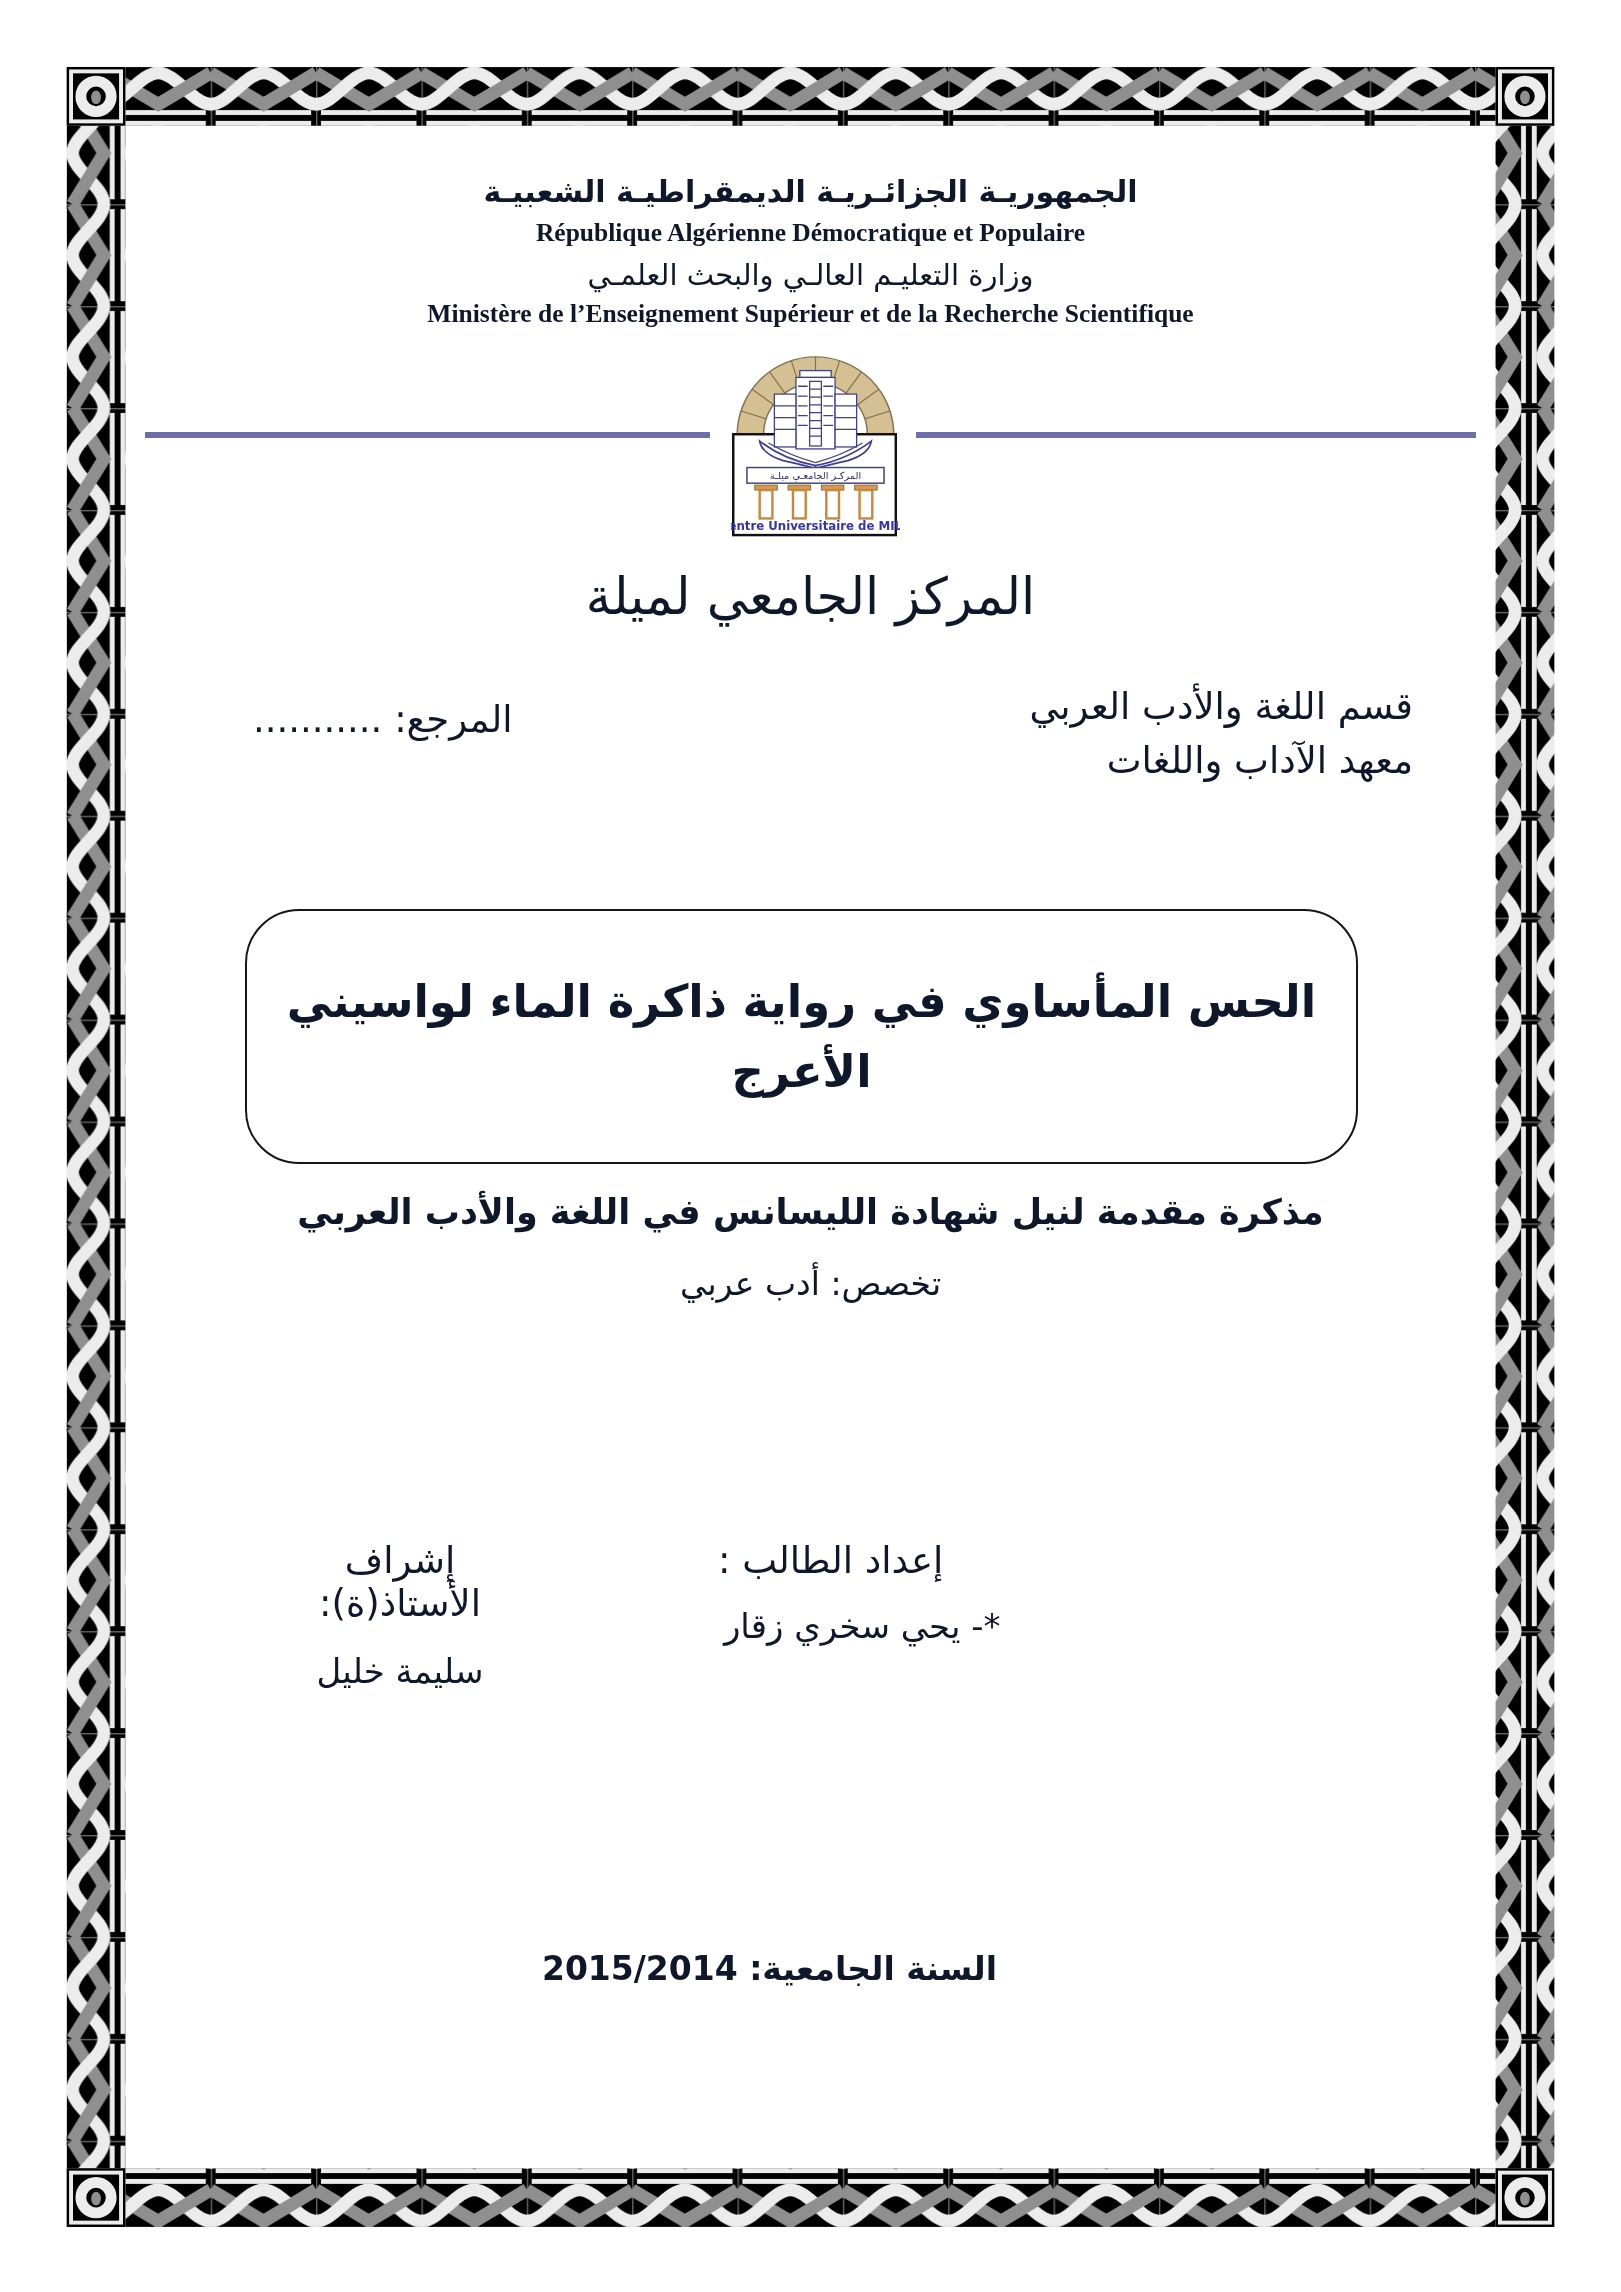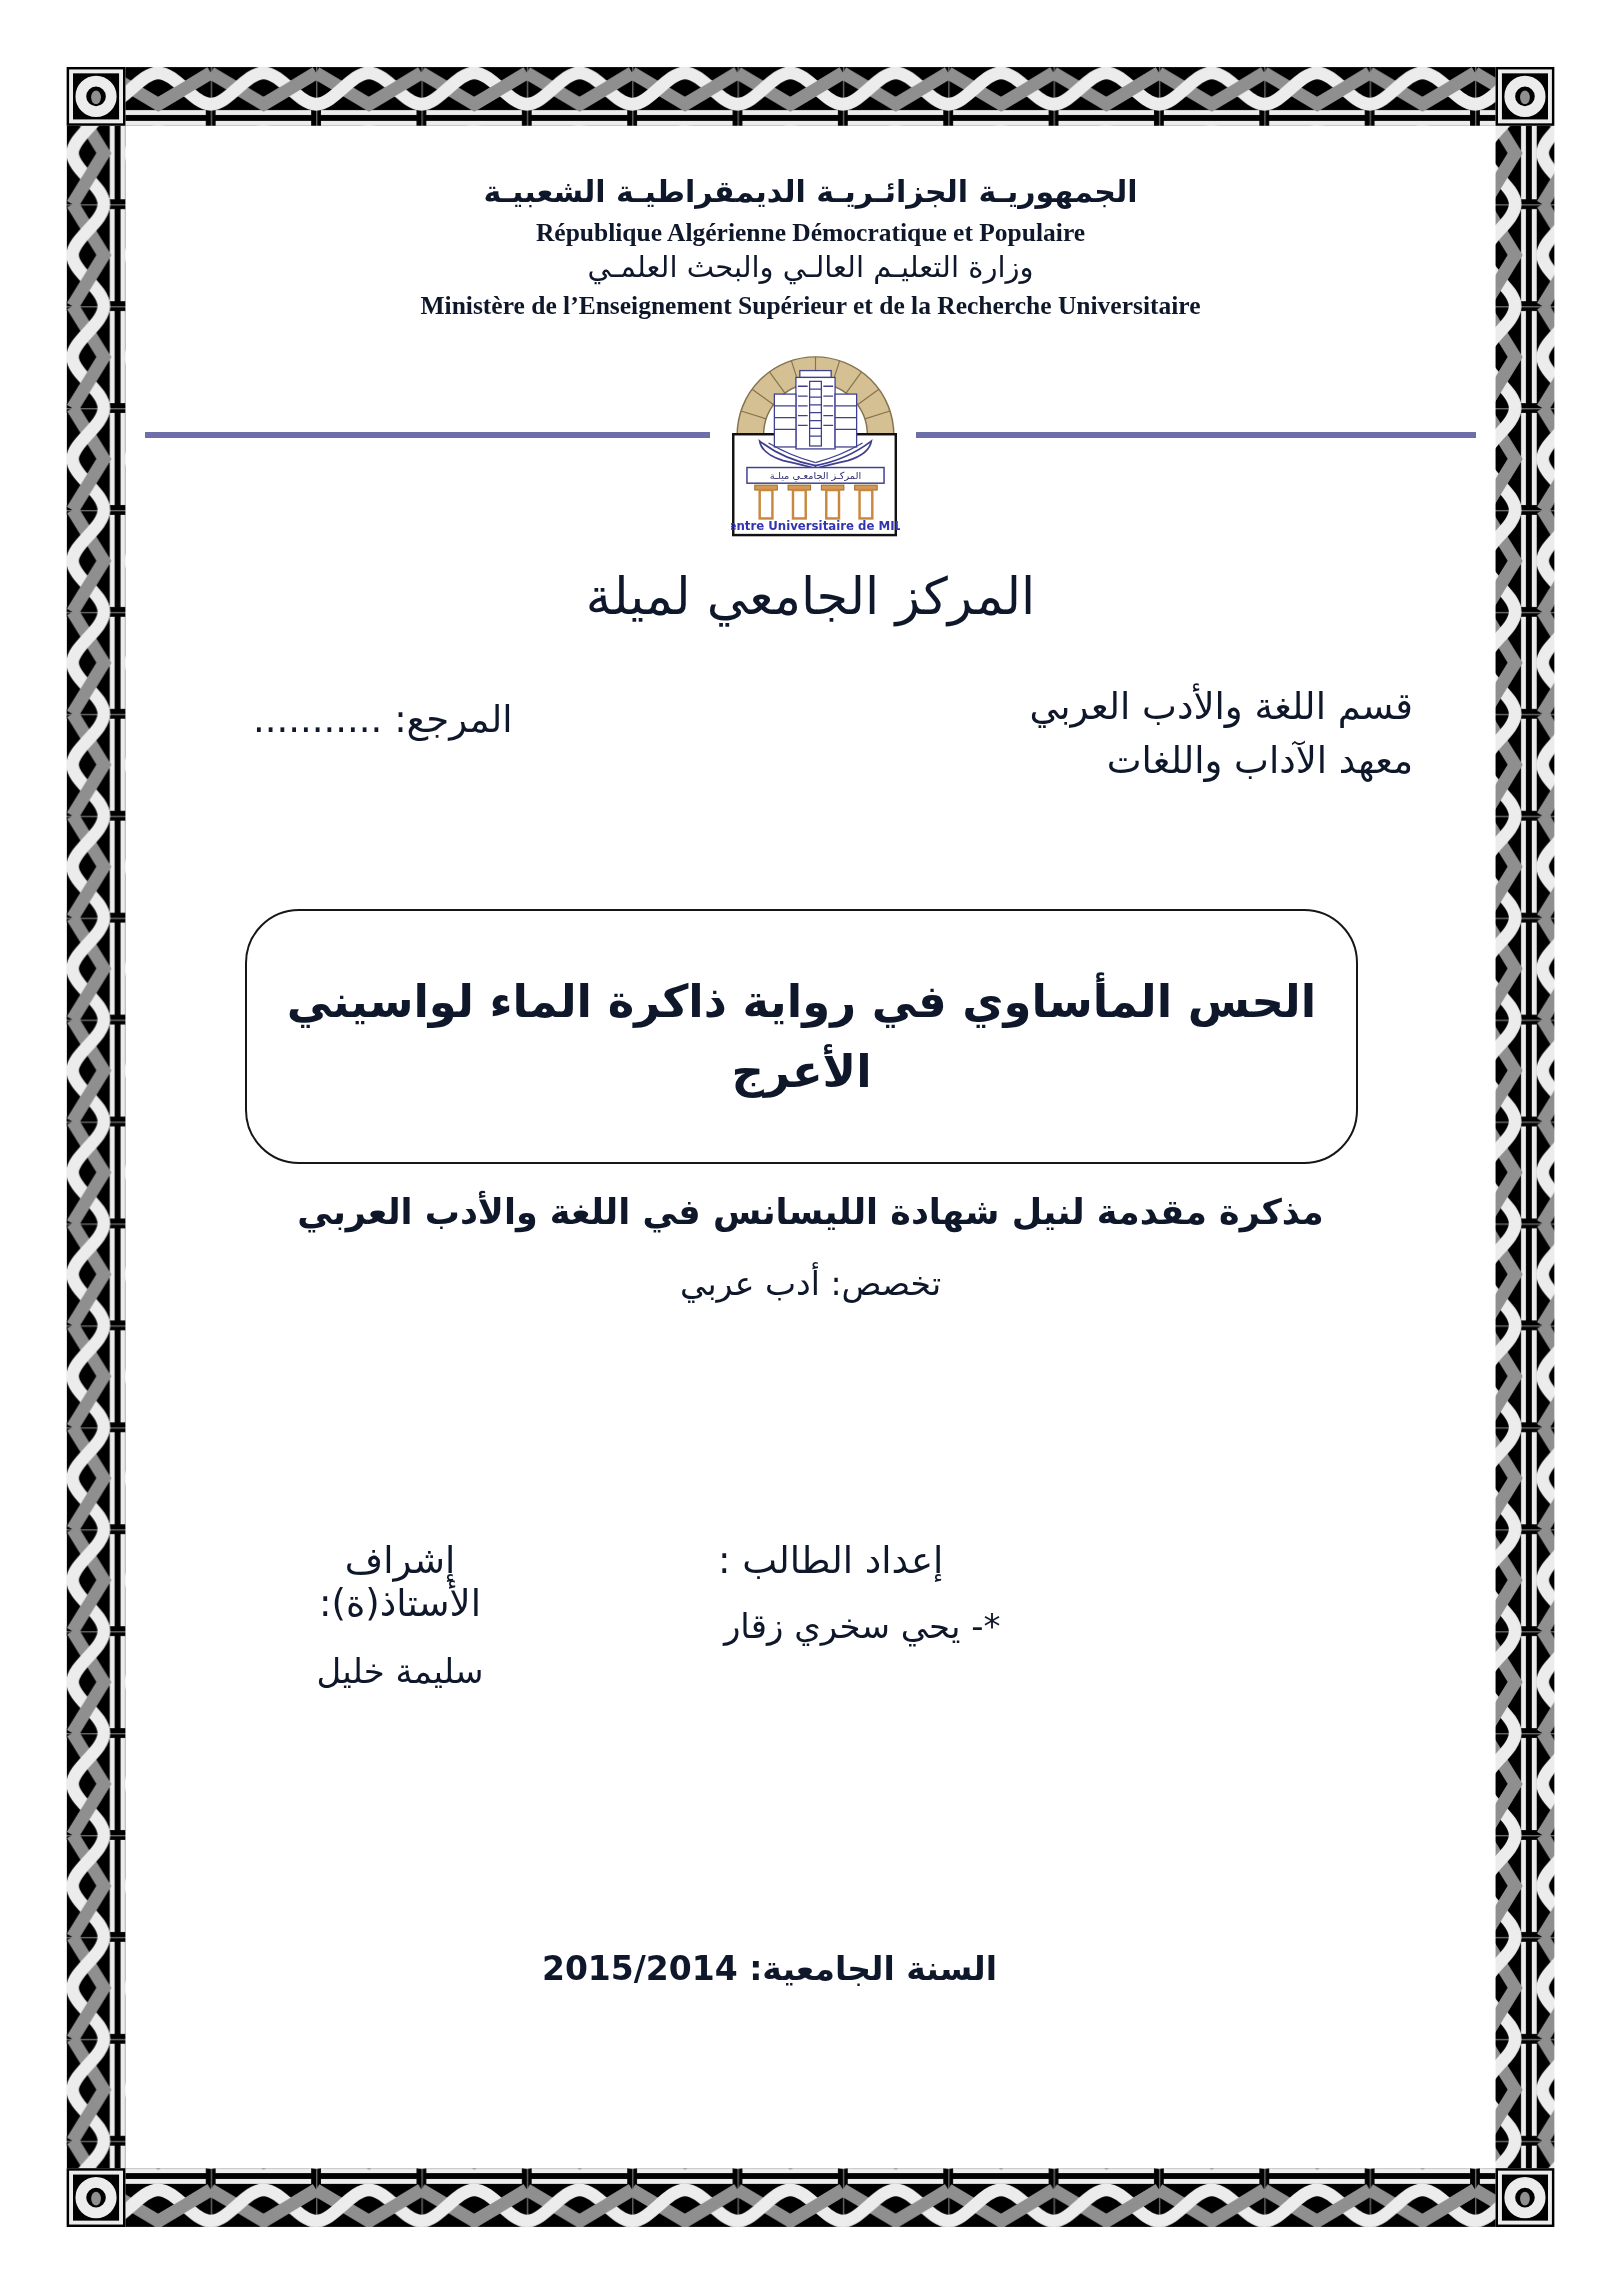--- a/index.html
+++ b/index.html
@@ -5,21 +5,21 @@
   html,body{margin:0;padding:0;background:#ffffff;}
   .page{position:relative;width:1621px;height:2293px;background:#fff;overflow:hidden;
         font-family:"DejaVu Sans",sans-serif;color:#0f172a;}
   .abs{position:absolute;}
   .ar{font-family:"DejaVu Sans",sans-serif;}
   .fr{font-family:"Liberation Serif",serif;font-weight:bold;}
   .center{left:0;right:0;text-align:center;}
   .frame-svg{position:absolute;left:0;top:0;}
   .hdr{top:177px;line-height:1;}
   .hdr .l1{font-size:30px;font-weight:bold;margin-bottom:12.7px;}
-  .hdr .l2{font-size:25.5px;margin-bottom:8px;}
+  .hdr .l2{font-size:25.5px;margin-bottom:16px;}
   .hdr .l3{font-size:29px;font-weight:normal;margin-bottom:10.8px;}
   .hdr .l4{font-size:25.5px;}
   .rule{top:432px;height:5.9px;background:var(--accent_line,#6E6EA8);}
   .rule.left{left:145px;width:565px;}
   .rule.right{left:916px;width:560px;}
   .logo-wrap{left:731px;top:351px;width:169px;height:188px;}
   .univ-name{top:567px;font-size:51px;left:0;right:0;text-align:center;letter-spacing:0px;}
   .inst{top:680px;right:208px;text-align:right;direction:rtl;font-size:37px;line-height:1.45;}
   .refline{top:698px;left:253px;direction:rtl;font-size:37px;}
   .title-box{left:245px;top:909px;width:1109px;height:251px;border:2.9px solid #161616;
@@ -75,21 +75,21 @@
     <use href="#corner" x="68" y="68"></use>
     <use href="#corner" x="1526" y="68"></use>
     <use href="#corner" x="68" y="2212"></use>
     <use href="#corner" x="1526" y="2212"></use>
   </svg>
 
   <div class="abs center hdr">
     <div class="ar l1">الجمهوريـة الجزائـريـة الديمقراطيـة الشعبيـة</div>
     <div class="fr l2">République Algérienne Démocratique et Populaire</div>
     <div class="ar l3">وزارة التعليـم العالـي والبحث العلمـي</div>
-    <div class="fr l4">Ministère de l’Enseignement Supérieur et de la Recherche Universitaire</div>
+    <div class="fr l4">Ministère de l’Enseignement Supérieur et de la Recherche Scientifique</div>
   </div>
 
   <div class="abs rule left"></div>
   <div class="abs rule right"></div>
 
   <svg class="abs logo-wrap" width="169" height="188" viewBox="0 0 172 192">
 
     <path d="M6,86 A80,80 0 0 1 166,86 L139,86 A53,53 0 0 0 33,86 Z" fill="#D5C093" stroke="#84734E" stroke-width="1.5"></path>
     <g stroke="#84734E" stroke-width="1.2">
       <line x1="136.4" y1="69.3" x2="162.1" y2="61.3"></line>

